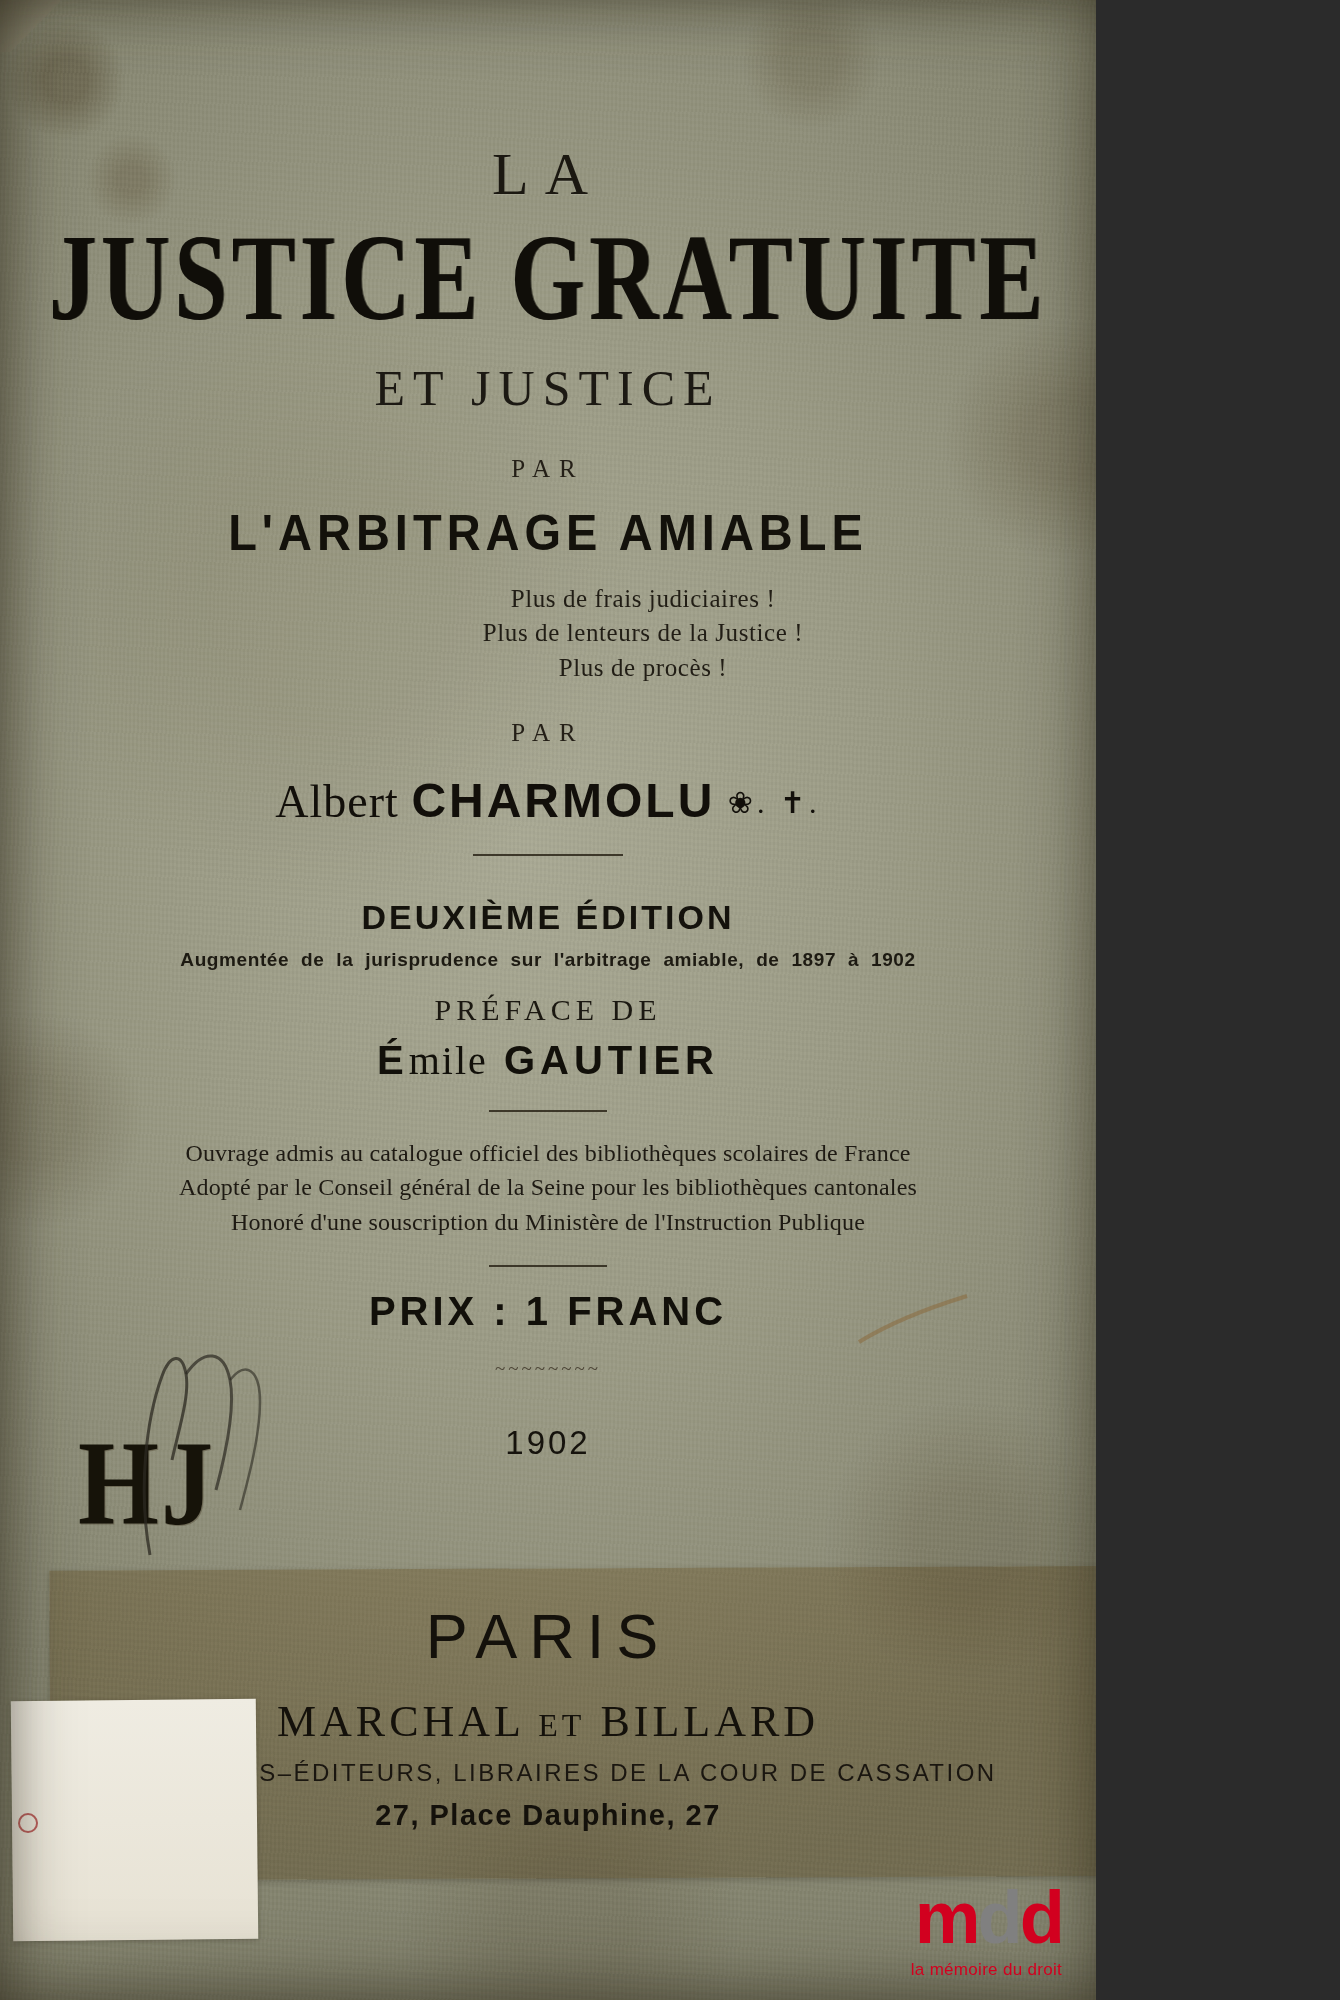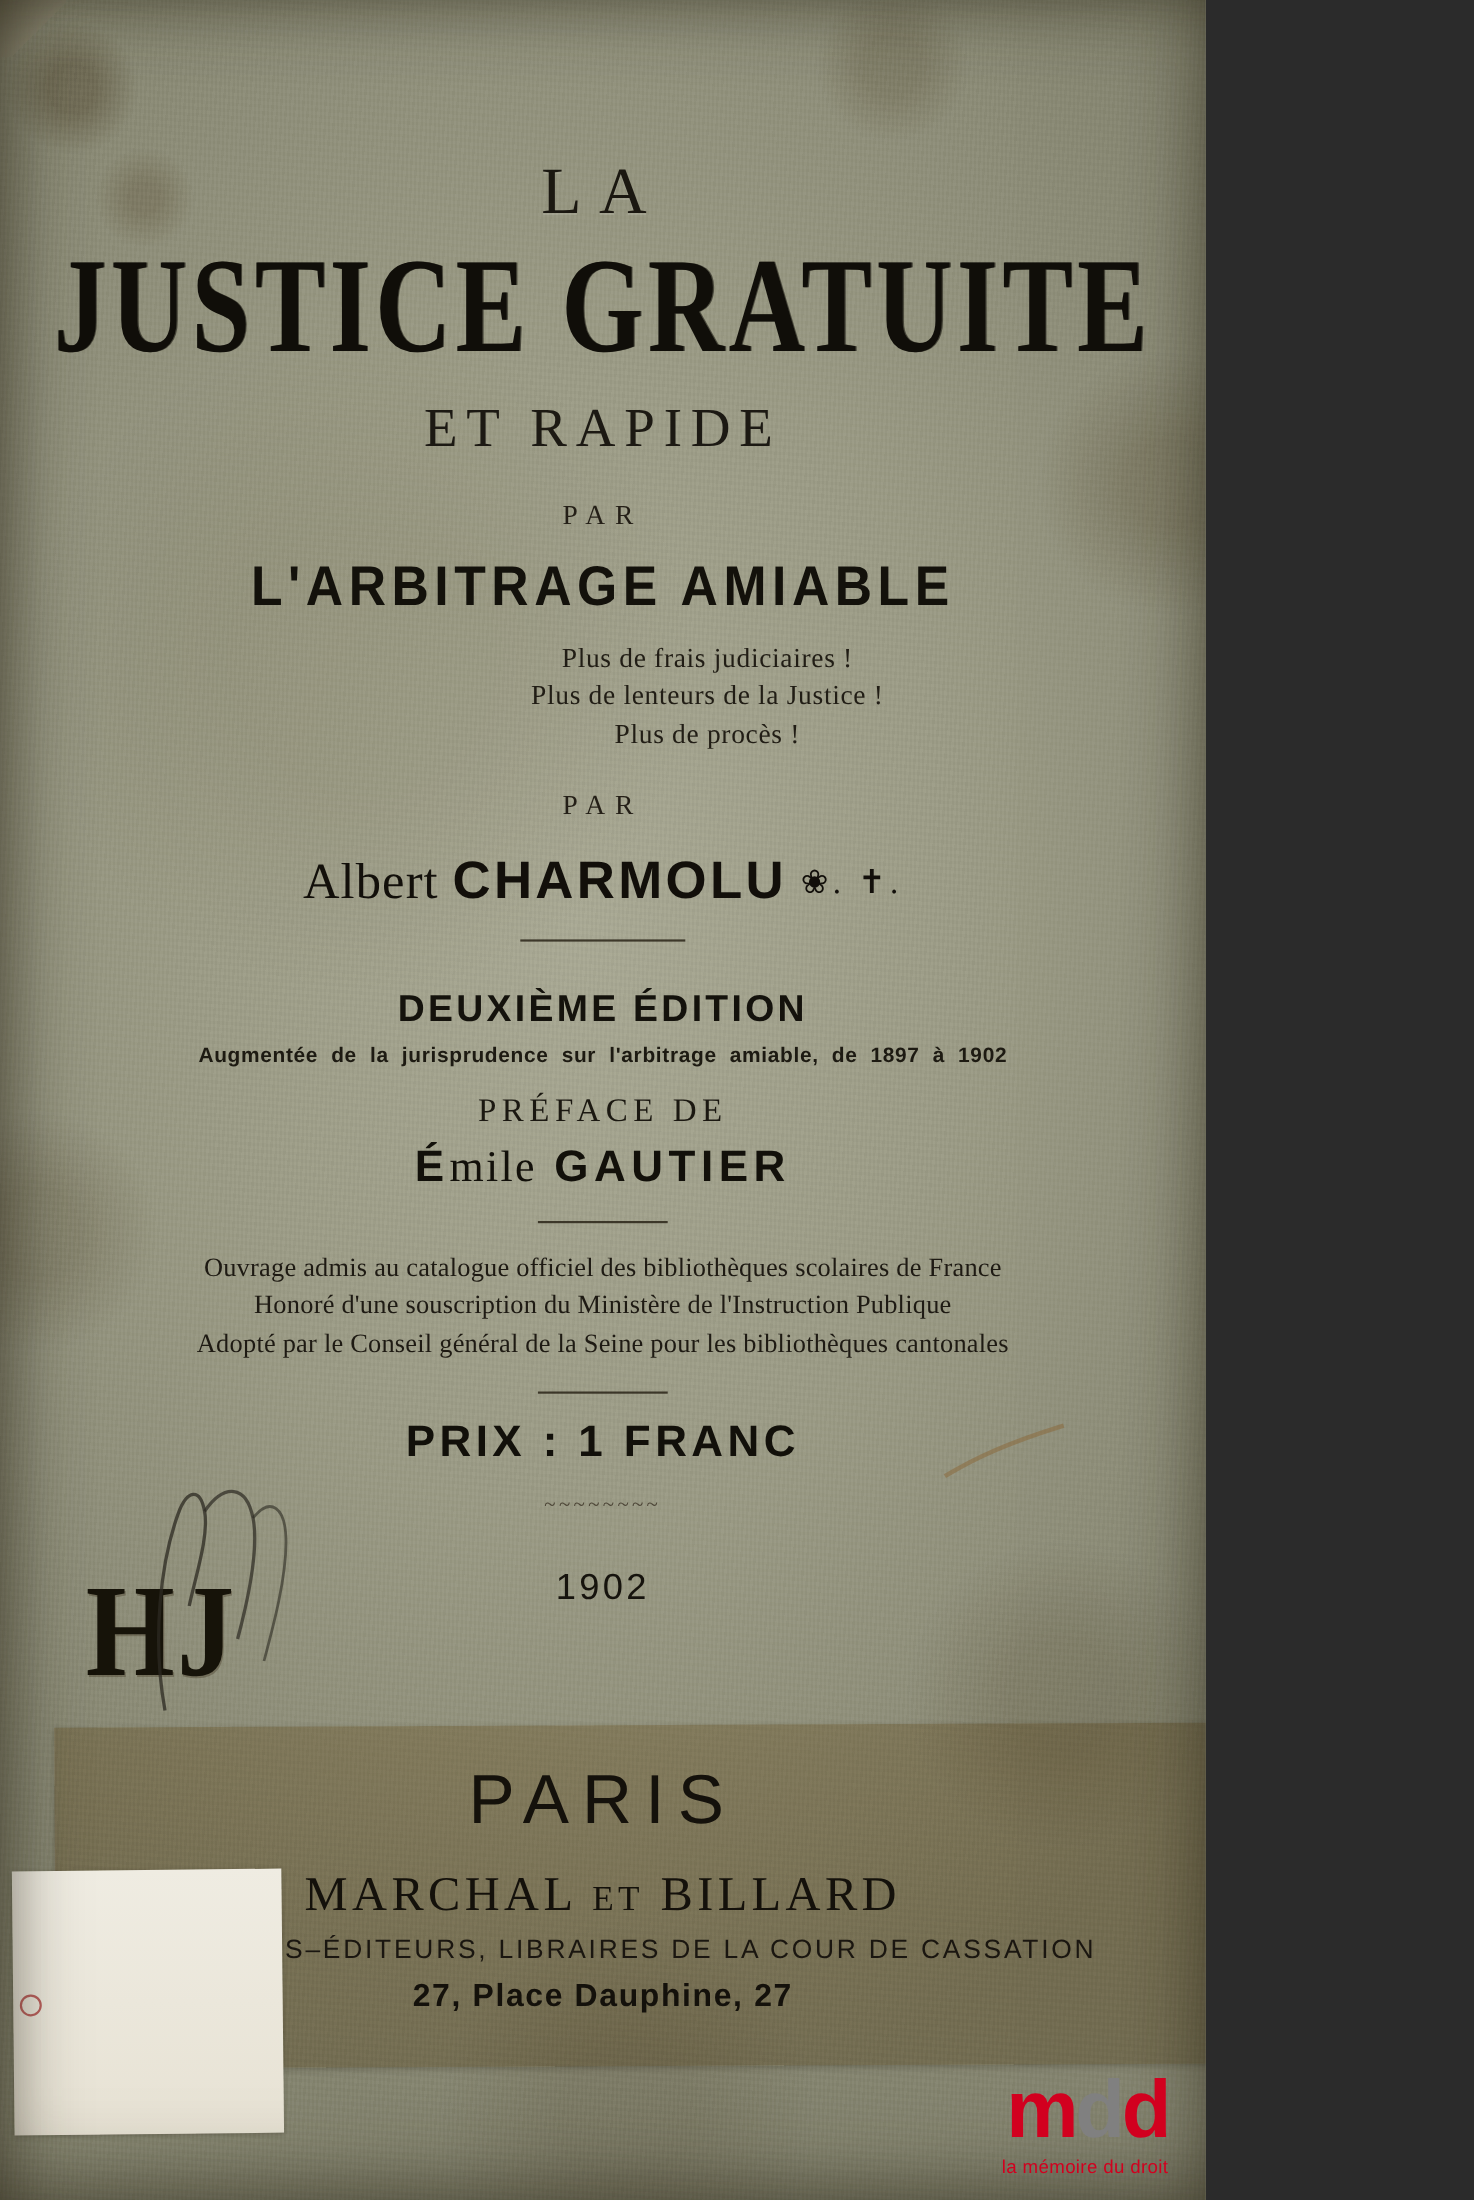--- a/index.html
+++ b/index.html
@@ -374,21 +374,21 @@
   <div class="grain"></div>
   <div class="fiber"></div>
   <div class="corner-fold"></div>
 
   <div class="content">
 
     <div class="t-la">LA</div>
 
     <div class="t-main">JUSTICE GRATUITE</div>
 
-    <div class="t-sub1">ET RAPIDE</div>
+    <div class="t-sub1">ET JUSTICE</div>
 
     <div class="t-par">PAR</div>
 
     <div class="t-sub2">L'ARBITRAGE AMIABLE</div>
 
     <div class="slogans">
       <div>Plus de frais judiciaires !</div>
       <div>Plus de lenteurs de la Justice !</div>
       <div>Plus de procès !</div>
     </div>
@@ -409,22 +409,22 @@
     <div class="t-preface">PRÉFACE DE</div>
     <div class="t-prefacer">
       <span>É</span><span class="small">mile</span>
       <span>GAUTIER</span>
     </div>
 
     <div class="rule short"></div>
 
     <div class="mentions">
       <div>Ouvrage admis au catalogue officiel des bibliothèques scolaires de France</div>
+      <div>Adopté par le Conseil général de la Seine pour les bibliothèques cantonales</div>
       <div>Honoré d'une souscription du Ministère de l'Instruction Publique</div>
-      <div>Adopté par le Conseil général de la Seine pour les bibliothèques cantonales</div>
     </div>
 
     <div class="rule short"></div>
 
     <div class="t-prix">PRIX : 1 FRANC</div>
 
     <div class="orn">~~~~~~~~</div>
 
     <div class="t-year">1902</div>
   </div>

